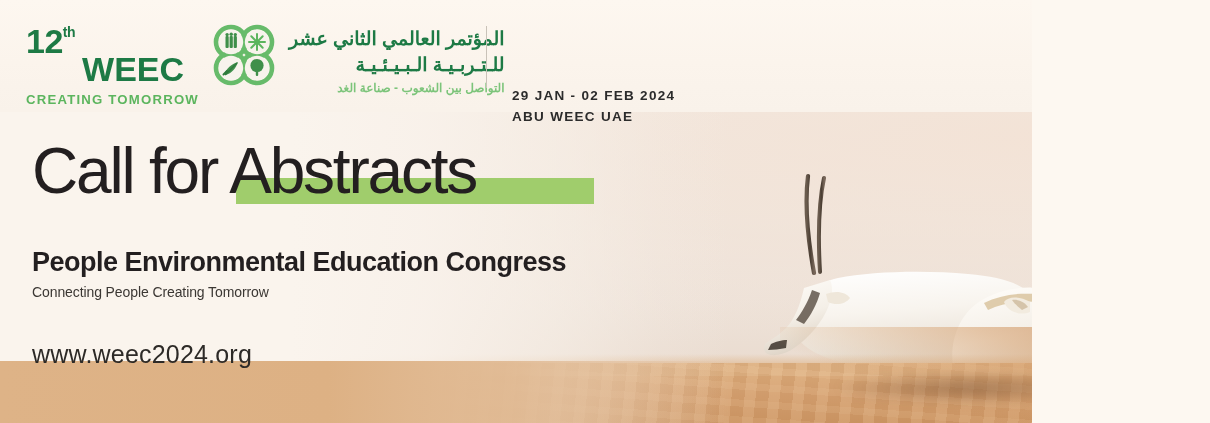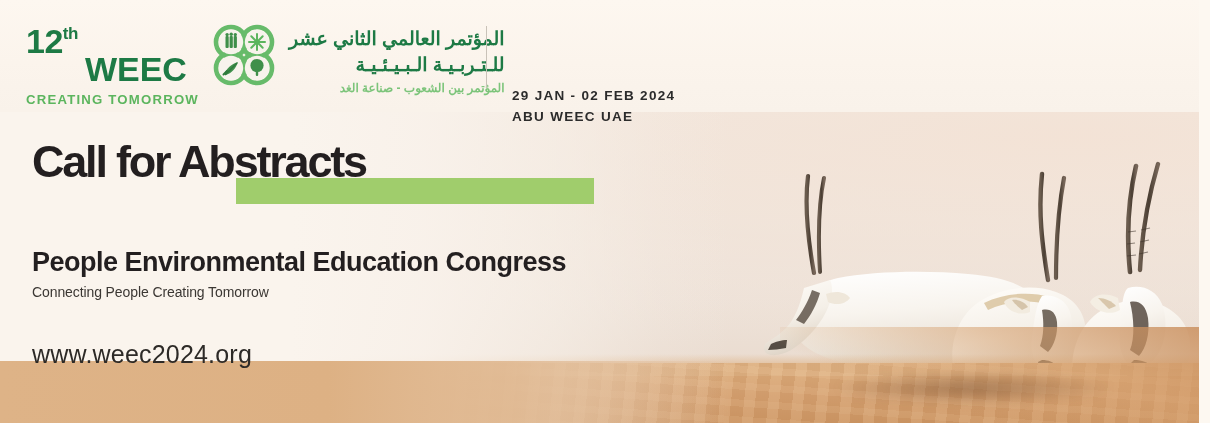--- a/index.html
+++ b/index.html
@@ -1,38 +1,38 @@
 <!DOCTYPE html>
 <html><head>
 <meta charset="utf-8">
 <style>
   html,body{margin:0;padding:0;}
   body{
     width:1210px;height:423px;overflow:hidden;
     font-family:"Liberation Sans", sans-serif;
     background:#fdf8f1;
   }
-  .banner{position:relative;width:1199px;height:423px;overflow:hidden;background:#0ea5e9;}
+  .banner{position:relative;width:1032px;height:423px;overflow:hidden;background:#0ea5e9;}
 
   
   .header-band{
     position:absolute;left:0;top:0;width:1210px;height:112px;
     background:linear-gradient(180deg,#fdf7f0 0%,#fbf4ec 55%,#f9f2ea 100%);
     z-index:6;
   }
   .header-inner{position:absolute;left:26px;top:22px;display:flex;align-items:flex-start;}
 
   
   .logo-word{position:relative;padding-top:2px;}
   .weec-line1{
     color:#1d7a45;font-weight:bold;letter-spacing:-0.5px;line-height:1;
     font-size:34px;white-space:nowrap;display:flex;align-items:flex-start;
   }
   .weec-num{font-size:34px;}
-  .weec-th{font-size:17px;line-height:1;position:relative;top:1px;margin-right:7px;text-align:right;}
+  .weec-th{font-size:14px;line-height:1;position:relative;top:1px;margin-right:7px;text-align:right;}
   .weec-main{font-size:34px;letter-spacing:0px;margin-top:28px;}
   .weec-tag{
     margin-top:6px;color:#5cb55e;font-weight:bold;font-size:13.2px;
     letter-spacing:1.2px;line-height:1.25;white-space:nowrap;
   }
 
   
   .emblem{position:relative;width:66px;height:66px;margin-left:12px;margin-top:0px;}
   .emblem svg{display:block;}
 
@@ -127,21 +127,21 @@
 
   
   .textblock{position:absolute;left:0;top:112px;width:740px;height:311px;z-index:5;}
   .headline-wrap{position:absolute;left:32px;top:27px;}
   .hl-highlight{
     position:absolute;left:236px;top:66px;width:358px;height:26px;
     background:#a0cd6c;z-index:1;
   }
   .headline{
     position:relative;z-index:2;
-    font-size:45px;font-weight:bold;color:#231f20;letter-spacing:-2.2px;
+    font-size:64px;font-weight:normal;color:#231f20;letter-spacing:-2.2px;
     line-height:1;white-space:nowrap;
   }
   .subtitle1{
     position:absolute;left:32px;top:135px;
     font-size:27px;font-weight:bold;color:#231f20;letter-spacing:-0.5px;white-space:nowrap;
   }
   .subtitle2{
     position:absolute;left:32px;top:172px;
     font-size:14px;font-weight:normal;color:#3b3733;letter-spacing:-0.1px;white-space:nowrap;
   }
@@ -335,21 +335,21 @@
           <g fill="#3f8f4a">
             <circle cx="46" cy="43.5" r="6.6"></circle>
             <rect x="44.8" y="47" width="2.4" height="7" rx="1"></rect>
           </g>
         </svg>
       </div>
 
       <div class="arabic">
         <div class="ar-line">المؤتمر العالمي الثاني عشر</div>
         <div class="ar-line">للـتـربـيـة الـبـيـئـيـة</div>
-        <div class="ar-sub">المؤتمر بين الشعوب - صناعة الغد</div>
+        <div class="ar-sub">التواصل بين الشعوب - صناعة الغد</div>
       </div>
     </div>
 
     <div class="divider"></div>
 
     <div class="datebox">
       <div class="date-line">29 JAN - 02 FEB 2024</div>
       <div class="date-line">ABU WEEC UAE</div>
     </div>
   </div>

